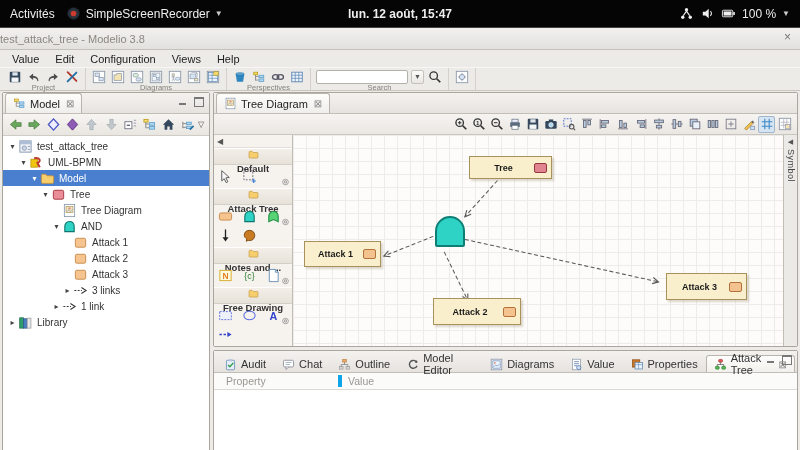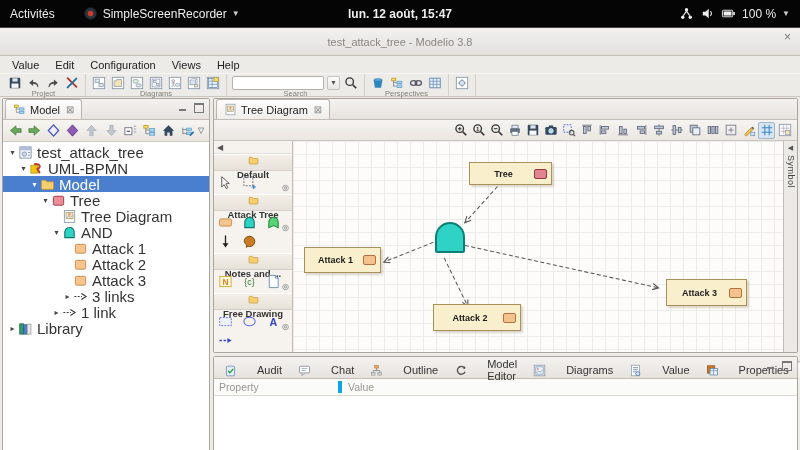--- a/index.html
+++ b/index.html
@@ -2,30 +2,30 @@
 <html><head>
 <meta charset="utf-8">
 <style>
   * { margin:0; padding:0; box-sizing:border-box; }
   html,body { width:800px; height:450px; overflow:hidden; }
   body { font-family:"Liberation Sans", sans-serif; font-size:11px; color:#333; background:#d8d6d2; }
   .screen { width:800px; height:450px; display:flex; flex-direction:column; }
 
   
   .gnome-bar { height:27px; background:#050505; color:#eee; display:flex; align-items:center; padding:0 10px; font-size:12px; position:relative; flex:0 0 auto; }
-  .gb-left { display:flex; align-items:center; gap:28px; }
+  .gb-left { display:flex; align-items:center; gap:11px; }
   .gb-item { display:flex; align-items:center; gap:5px; cursor:pointer; }
   .gb-clock { position:absolute; left:50%; transform:translateX(-50%); font-weight:bold; font-size:12px; }
   .gb-right { margin-left:auto; display:flex; align-items:center; gap:6px; }
   .gb-ic { width:15px; height:15px; display:inline-block; }
   .gb-chev { font-size:8px; color:#ccc; }
 
   
   .window { flex:1; display:flex; flex-direction:column; background:#ecebe8; border-top:1px solid #444; }
-  .titlebar { height:28px; background:linear-gradient(#f2f1ef,#e3e1de); border-bottom:1px solid #c4c1bb; display:flex; align-items:center; justify-content:center; position:relative; color:#8a8782; font-size:11px; flex:0 0 auto; }
+  .titlebar { height:22px; background:linear-gradient(#f2f1ef,#e3e1de); border-bottom:1px solid #c4c1bb; display:flex; align-items:center; justify-content:flex-start; position:relative; color:#8a8782; font-size:11px; flex:0 0 auto; }
   .title-close { position:absolute; right:9px; top:2px; color:#777; font-size:12px; cursor:pointer; }
   .menubar { height:17px; display:flex; align-items:center; padding-left:4px; background:#ecebe8; flex:0 0 auto; }
   .menu-item { padding:1px 8px; cursor:pointer; color:#222; }
 
   
   .toolbar { height:24px; display:flex; align-items:stretch; background:#ecebe8; border-top:1px solid #f7f6f4; border-bottom:1px solid #c9c6c0; padding:0 2px; flex:0 0 auto; }
   .tb-group { display:flex; flex-direction:column; justify-content:flex-start; border-right:1px solid #d4d1cb; padding:1px 5px 0 5px; }
   .tb-group:last-child { border-right:none; }
   .tb-icons { display:flex; align-items:center; gap:3px; height:16px; }
   .tb-label { font-size:7.5px; color:#83807a; text-align:center; line-height:8px; }
@@ -55,21 +55,21 @@
   .navbtn { width:19px; height:18px; display:flex; align-items:center; justify-content:center; border-radius:2px; cursor:pointer; }
   .navbtn svg { width:15px; height:15px; }
   .nav-chev { margin-left:auto; font-size:8px; color:#555; cursor:pointer; padding-right:2px; }
   .treebody { flex:1; background:#fff; overflow:hidden; padding-top:2px; }
   .tree-row { height:16px; display:flex; align-items:center; cursor:pointer; white-space:nowrap; }
   .tree-row.selected { background:#4a7fd0; color:#fff; }
   .exp { width:11px; font-size:8px; color:#444; text-align:center; flex:0 0 auto; }
   .tree-row.selected .exp { color:#fff; }
   .ticon { width:15px; height:15px; margin-right:4px; flex:0 0 auto; }
   .ticon svg { width:15px; height:15px; }
-  .tlabel { font-size:15px; }
+  .tlabel { font-size:10px; }
 
   
   .right-col { flex:1; display:flex; flex-direction:column; min-width:0; gap:3px; }
   .diagram-panel { flex:1; min-height:0; }
   .dg-toolbar { height:21px; background:linear-gradient(#f6f4f1,#eae7e2); border-bottom:1px solid #c9c6c0; display:flex; align-items:center; justify-content:flex-end; gap:1px; padding:0 4px; flex:0 0 auto; }
   .dg-toolbar .tbtn { width:17px; height:17px; }
   .tbtn.active { background:#d7e4f2; border:1px solid #9fb6cc; }
   .dg-body { flex:1; display:flex; min-height:0; }
 
   
@@ -96,26 +96,26 @@
   .gate { position:absolute; background:#2ed3c6; border:2px solid #0d7f75; border-radius:15px 15px 2px 2px; cursor:pointer; }
 
   
   .symbol-strip { width:14px; flex:0 0 auto; background:#eceae6; border-left:1px solid #c2beb7; display:flex; flex-direction:column; align-items:center; padding-top:3px; gap:3px; }
   .symbol-strip .chv { font-size:7px; color:#555; cursor:pointer; }
   .vtext { writing-mode:vertical-rl; font-size:9px; color:#444; letter-spacing:.5px; }
 
   
   .bottom-panel { height:110px; flex:0 0 auto; }
   .btabs { height:22px; background:linear-gradient(#f4f2ef,#e6e3df); border-bottom:1px solid #c2beb7; display:flex; align-items:flex-end; padding:0 2px; position:relative; flex:0 0 auto; }
-  .btab { display:flex; align-items:center; gap:20px; height:17px; padding:0 7px; font-size:11px; color:#333; cursor:pointer; border:1px solid transparent; border-bottom:none; }
+  .btab { display:flex; align-items:center; gap:4px; height:17px; padding:0 7px; font-size:11px; color:#333; cursor:pointer; border:1px solid transparent; border-bottom:none; }
   .btab svg { width:13px; height:13px; }
   .btab.active { background:linear-gradient(#fdfdfc,#f2f0ec); border-color:#b9b5ae; border-radius:3px 3px 0 0; }
   .btab .tclose { font-size:10px; color:#888; }
   .colhdr { height:17px; background:#fbfbfa; border-bottom:1px solid #dddad4; display:flex; align-items:center; color:#9a9790; font-size:10.5px; flex:0 0 auto; }
-  .colhdr .col1 { width:128px; padding-left:5px; border-right:4px solid #0ea5e9; }
+  .colhdr .col1 { width:128px; padding-left:12px; border-right:4px solid #0ea5e9; }
   .colhdr .col2 { padding-left:6px; }
   .bbody { flex:1; background:#fff; }
 </style>
 </head>
 <body>
 
 <div class="screen">
 
   <div class="gnome-bar">
     <div class="gb-left">
@@ -250,33 +250,20 @@
                 <rect x="3" y="3" width="10" height="10" fill="#eaf2fb" stroke="#5b84b1" stroke-width=".8"></rect>
                 <path d="M3 6 H13 M3 9.5 H13 M7 3 V13" stroke="#5b84b1" stroke-width=".7"></path>
                 <rect x="9" y="2" width="5" height="4" fill="#f7dc6f" stroke="#b7950b" stroke-width=".7"></rect>
               </svg>
             </span>
           </div>
           <div class="tb-label">Diagrams</div>
         </div>
         <div class="tb-group">
           <div class="tb-icons">
-            <input class="tb-search-box" style="">
-            <span class="tb-dd">▼</span>
-            <span class="tbtn">
-              <svg viewBox="0 0 16 16" width="100%" height="100%">
-                <circle cx="6.5" cy="6.5" r="4.3" fill="none" stroke="#333" stroke-width="1.5"></circle>
-                <path d="M10 10 L14 14" stroke="#333" stroke-width="2"></path>
-              </svg>
-            </span>
-          </div>
-          <div class="tb-label">Search</div>
-        </div>
-        <div class="tb-group">
-          <div class="tb-icons">
             <span class="tbtn">
               <svg viewBox="0 0 16 16" width="100%" height="100%">
                 <path d="M3 4.5 H13 L11.5 13.5 H4.5 Z" fill="#2e86c1"></path>
                 <path d="M3.2 4.5 a4.8 1.5 0 0 0 9.6 0 a4.8 1.5 0 0 0 -9.6 0" fill="#5dade2" stroke="#21618c" stroke-width=".6"></path>
               </svg>
             </span>
             <span class="tbtn">
               <svg viewBox="0 0 16 16" width="100%" height="100%">
                 <rect x="2" y="2.5" width="4.5" height="3" fill="#f7dc6f" stroke="#b7950b" stroke-width=".8"></rect>
                 <path d="M4 5.5 V12 M4 7.5 H7.5 M4 11.5 H7.5" stroke="#888" fill="none"></path>
@@ -291,20 +278,33 @@
               </svg>
             </span>
             <span class="tbtn">
               <svg viewBox="0 0 16 16" width="100%" height="100%">
                 <rect x="2" y="2.5" width="12" height="11" fill="#eaf2fb" stroke="#5b84b1"></rect>
                 <path d="M2 6 H14 M2 9.5 H14 M6 2.5 V13.5 M10 2.5 V13.5" stroke="#5b84b1" stroke-width=".8"></path>
               </svg>
             </span>
           </div>
           <div class="tb-label">Perspectives</div>
+        </div>
+        <div class="tb-group">
+          <div class="tb-icons">
+            <input class="tb-search-box" style="">
+            <span class="tb-dd">▼</span>
+            <span class="tbtn">
+              <svg viewBox="0 0 16 16" width="100%" height="100%">
+                <circle cx="6.5" cy="6.5" r="4.3" fill="none" stroke="#333" stroke-width="1.5"></circle>
+                <path d="M10 10 L14 14" stroke="#333" stroke-width="2"></path>
+              </svg>
+            </span>
+          </div>
+          <div class="tb-label">Search</div>
         </div>
         <div class="tb-group">
           <div class="tb-icons">
             <span class="tbtn">
               <svg viewBox="0 0 16 16" width="100%" height="100%">
                 <rect x="1.5" y="1.5" width="13" height="13" fill="#fdfdfd" stroke="#8a97a8"></rect>
                 <circle cx="8" cy="8" r="3" fill="#d6e4f5" stroke="#8a97a8"></circle>
                 <path d="M8 3.5 V5 M8 11 V12.5 M3.5 8 H5 M11 8 H12.5" stroke="#8a97a8"></path>
               </svg>
             </span>

